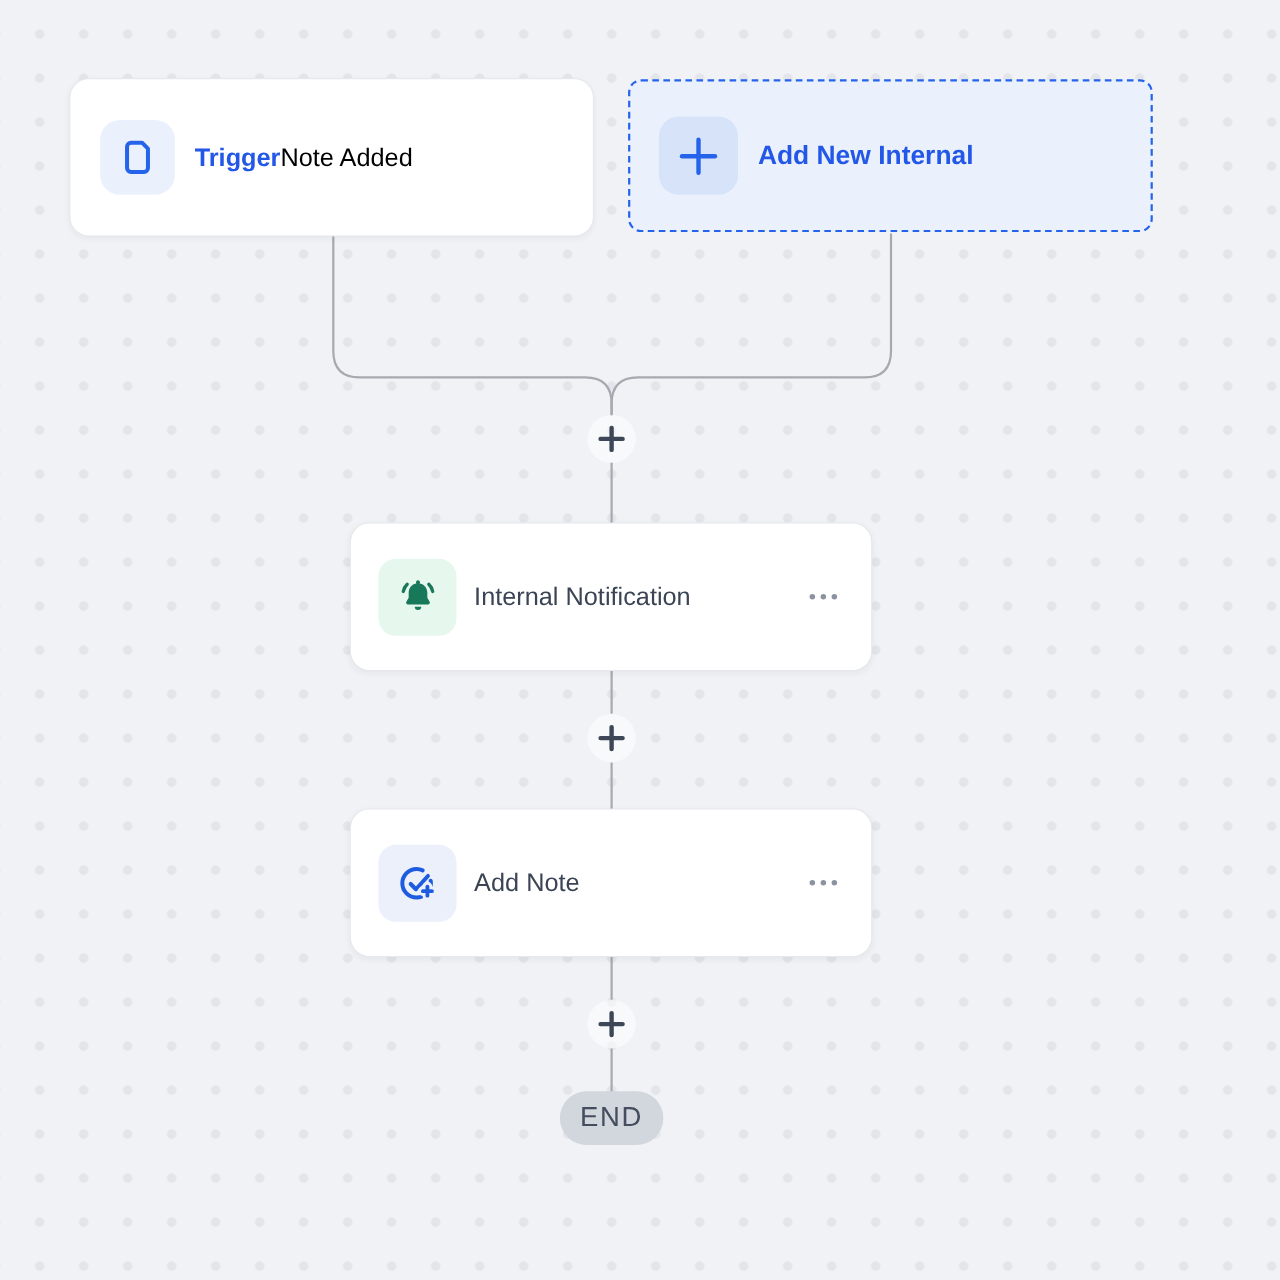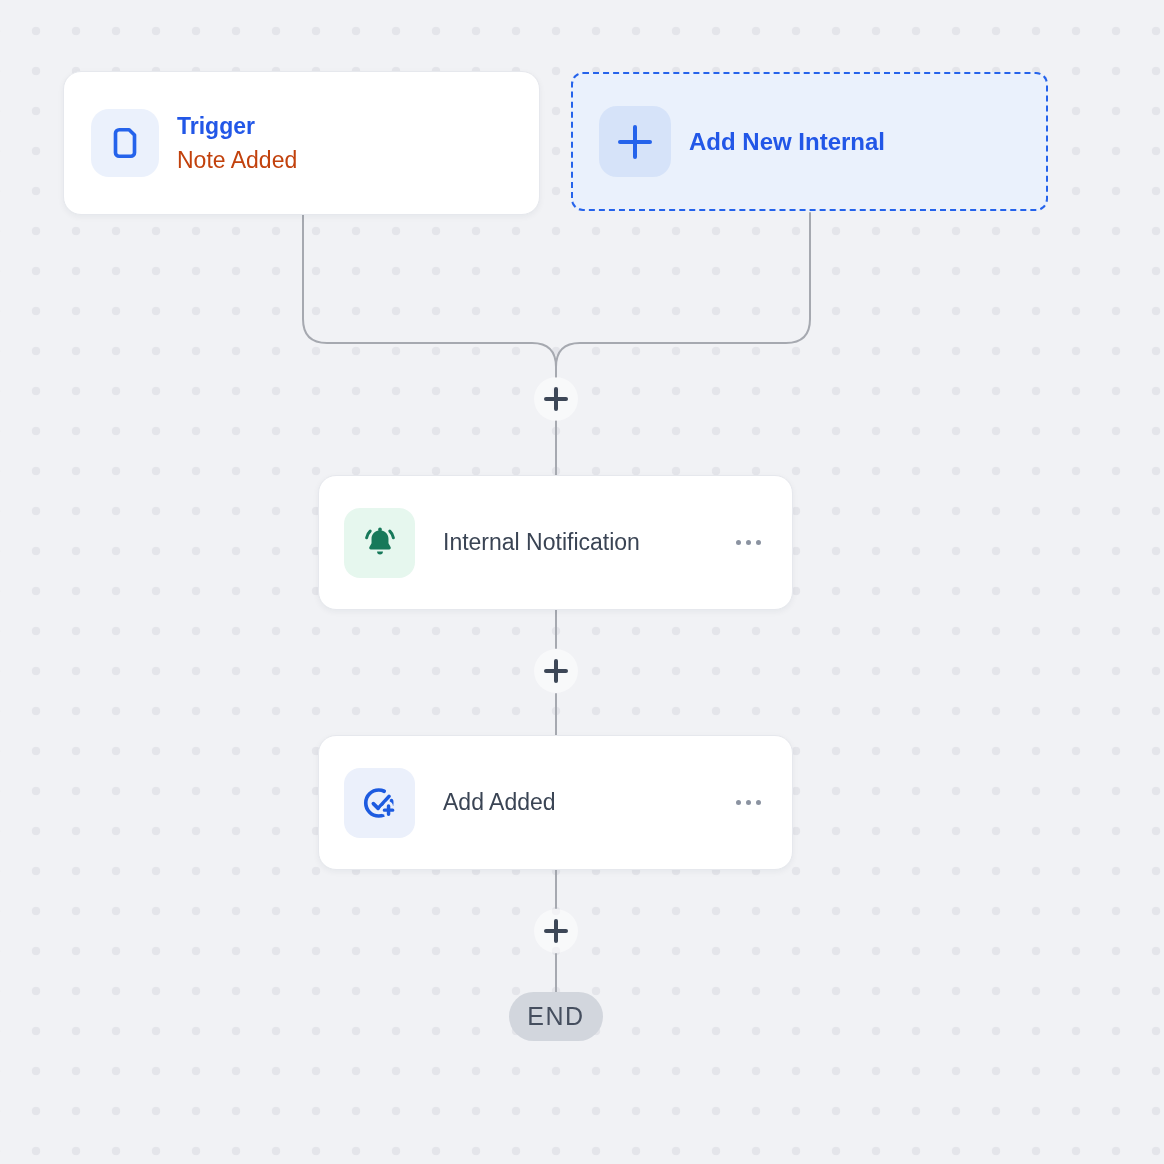--- a/index.html
+++ b/index.html
@@ -19,36 +19,36 @@
 
   .card{position:absolute;box-sizing:border-box;display:flex;align-items:center;}
 
   .card-white{
     background:#FFFFFF;border:1px solid #E6E8ED;border-radius:18px;
     box-shadow:0 2px 6px rgba(25,35,60,0.05);
   }
   .card-trigger{left:63px;top:71px;width:477px;height:144px;padding-left:27px;}
   .icon-sq{flex:0 0 auto;display:flex;align-items:center;justify-content:center;}
   .trigger-icon-sq{width:68px;height:68px;border-radius:18px;background:#EBF1FC;}
-  .trigger-text{margin-left:18px;display:flex;flex-direction:column;justify-content:flex-end;}
+  .trigger-text{margin-left:18px;display:flex;flex-direction:row;justify-content:flex-end;}
   .trigger-cat{font-size:23px;font-weight:700;color:#2257E7;line-height:34px;}
-  .trigger-title{font-size:23px;font-weight:400;color:#c2410c;line-height:35px;}
+  .trigger-title{font-size:23px;font-weight:400;color:#000000;line-height:35px;}
 
   .card-ant{
     left:571px;top:72px;width:477px;height:139px;padding-left:26px;
     background:#EAF1FC;border:2px dashed #2563EB;border-radius:12px;
   }
   .ant-icon-sq{width:72px;height:71px;border-radius:18px;background:#D6E3F9;position:relative;}
   .bar{position:absolute;background:#2563EB;border-radius:2px;}
   .ant-plus-h{width:34px;height:4px;left:19px;top:33.5px;}
   .ant-plus-v{width:4px;height:34px;left:34px;top:18.5px;}
   .ant-label{margin-left:18px;font-size:24px;font-weight:700;color:#2257E7;}
 
   .card-step{left:318px;width:475px;height:135px;padding:0 29px 0 25px;justify-content:space-between;}
-  .card-step .left-group{display:flex;align-items:center;gap:12px;}
+  .card-step .left-group{display:flex;align-items:center;}
   .step-icon-sq{width:71px;height:70px;border-radius:16px;}
   .bell-bg{background:#E6F7EE;}
   .task-bg{background:#EBF0FB;}
   .step-label{margin-left:16px;font-size:23px;font-weight:400;color:#3A4454;}
   .more{display:flex;gap:5px;align-items:center;cursor:pointer;padding:6px 2px;}
   .more i{width:5px;height:5px;border-radius:50%;background:#8B93A1;display:block;}
 
   .plus-btn{
     position:absolute;width:44px;height:44px;border-radius:50%;
     background:rgba(255,255,255,0.5);cursor:pointer;
@@ -130,21 +130,21 @@
           <circle cx="11.2" cy="12" r="8.2" fill="none" stroke="#1D5BE0" stroke-width="2.3" stroke-linecap="round" pathLength="100" stroke-dasharray="82 15"></circle>
           <path d="M7.8 12.4l3 3 6.9-7.6" fill="none" stroke="#1D5BE0" stroke-width="2.3" stroke-linecap="round" stroke-linejoin="round"></path>
           <g stroke="#EBF0FB" stroke-width="5.6" stroke-linecap="round" fill="none">
             <path d="M17.4 13.9v5.2M14.8 16.5H20"></path>
           </g>
           <g stroke="#1D5BE0" stroke-width="2.2" stroke-linecap="round" fill="none">
             <path d="M17.4 13.9v5.2M14.8 16.5H20"></path>
           </g>
         </svg>
       </div>
-      <div class="step-label">Add Added</div>
+      <div class="step-label">Add Note</div>
     </div>
     <div class="more">
         <i></i>
         <i></i>
         <i></i>
       </div>
   </div>
 
   <div class="plus-btn" style="left:534px;top:377px;">
     <span class="ph"></span>

